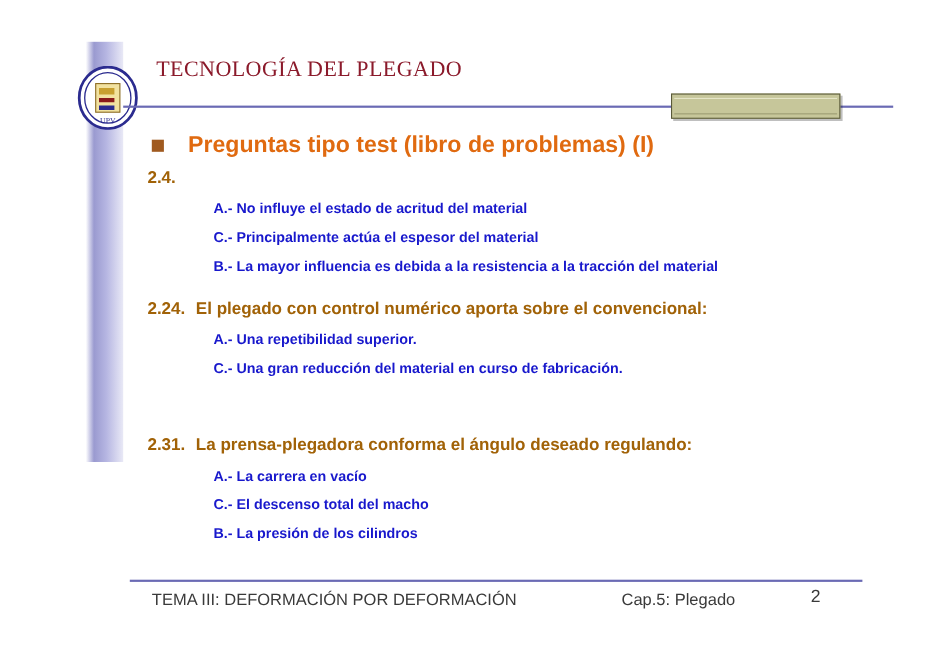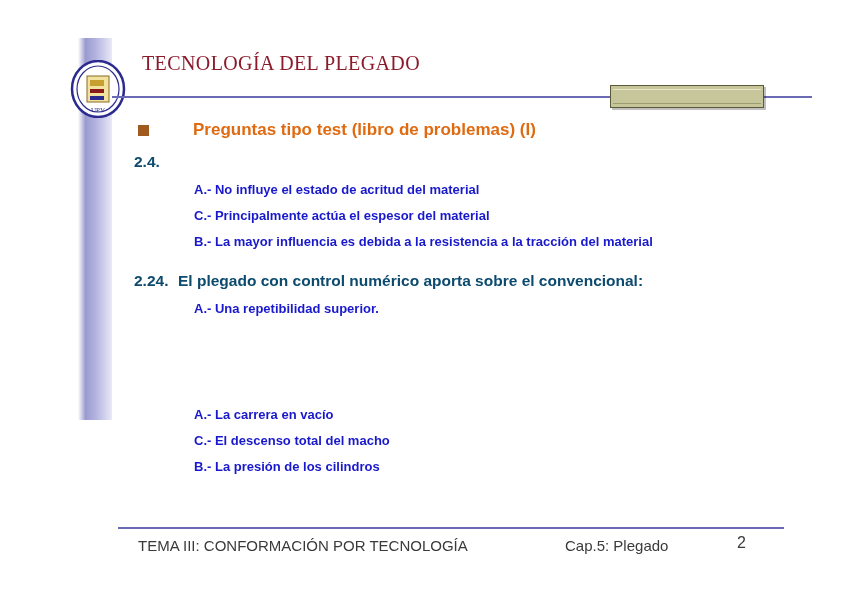--- a/index.html
+++ b/index.html
@@ -99,35 +99,34 @@
     align-items: center;
   }
   .bullet-square {
     width: 11px;
     height: 11px;
     background: #a05a20;
     margin-right: 22px;
     flex: 0 0 auto;
   }
   .bullet-text {
-    font-size: 17px;
+    font-size: 21px;
     font-weight: bold;
     color: #e06a10;
     white-space: nowrap;
-    margin-left: 22px;
   }
 
   
   .q-block { position: absolute; }
   .q-head {
     display: flex;
     align-items: baseline;
     font-size: 15.5px;
     font-weight: bold;
-    color: #0c4a6e;
+    color: #a16207;
     white-space: nowrap;
   }
   .q-num {
     width: 44px;
     flex: 0 0 auto;
     text-align: left;
   }
   .q-title { white-space: nowrap; }
   .q-opts {
     margin-top: 6px;
@@ -221,29 +220,34 @@
     </div>
   </div>
 
   <div class="q-block" id="q2">
     <div class="q-head">
       <span class="q-num">2.24.</span>
       <span class="q-title">El plegado con control numérico aporta sobre el convencional:</span>
     </div>
     <div class="q-opts">
       <div class="q-opt">A.- Una repetibilidad superior.</div>
+      <div class="q-opt">C.- Una gran reducción del material en curso de fabricación.</div>
     </div>
   </div>
 
   <div class="q-block" id="q3">
+    <div class="q-head">
+      <span class="q-num">2.31.</span>
+      <span class="q-title">La prensa-plegadora conforma el ángulo deseado regulando:</span>
+    </div>
     <div class="q-opts">
       <div class="q-opt">A.- La carrera en vacío</div>
       <div class="q-opt">C.- El descenso total del macho</div>
       <div class="q-opt">B.- La presión de los cilindros</div>
     </div>
   </div>
 
   <div class="footer-rule"></div>
-  <div class="footer-left">TEMA III: CONFORMACIÓN POR TECNOLOGÍA</div>
+  <div class="footer-left">TEMA III: DEFORMACIÓN POR DEFORMACIÓN</div>
   <div class="footer-center">Cap.5: Plegado</div>
   <div class="footer-page">2</div>
 
 </div>
 
 </body></html>

